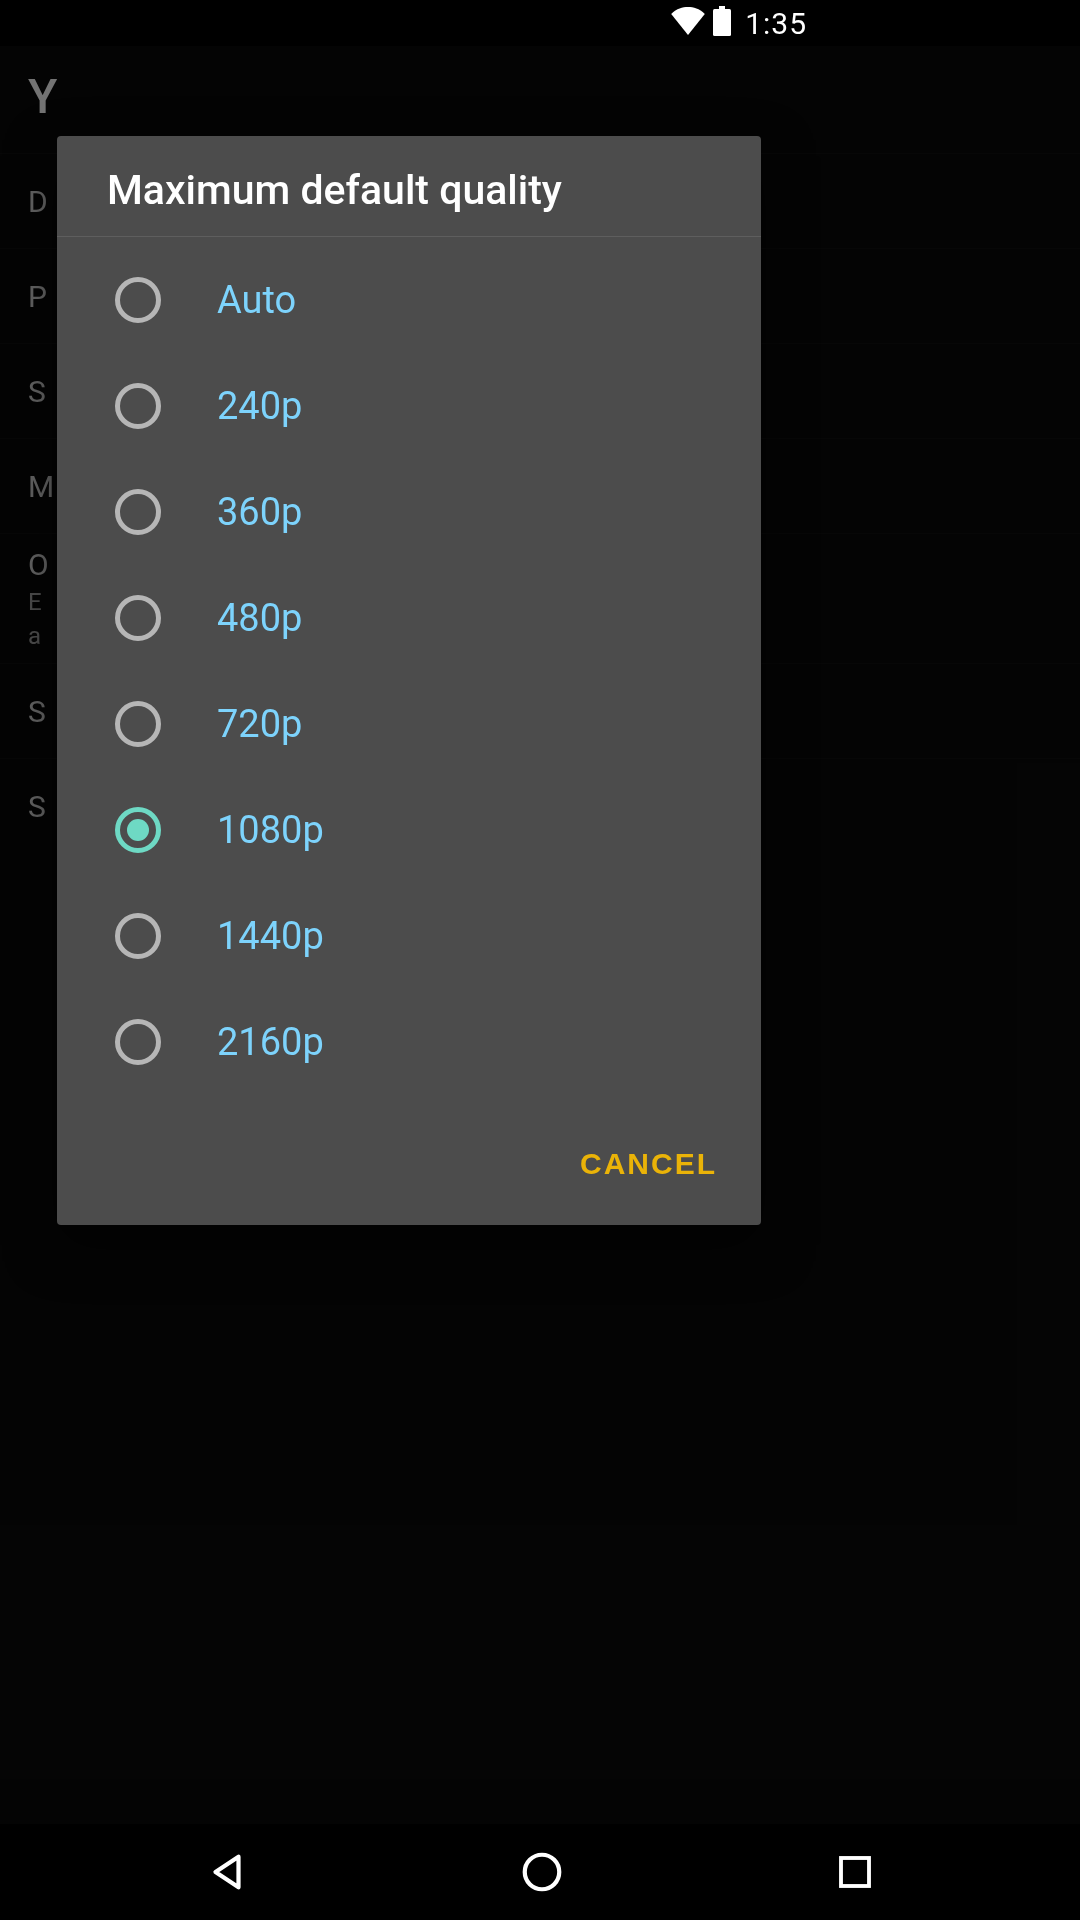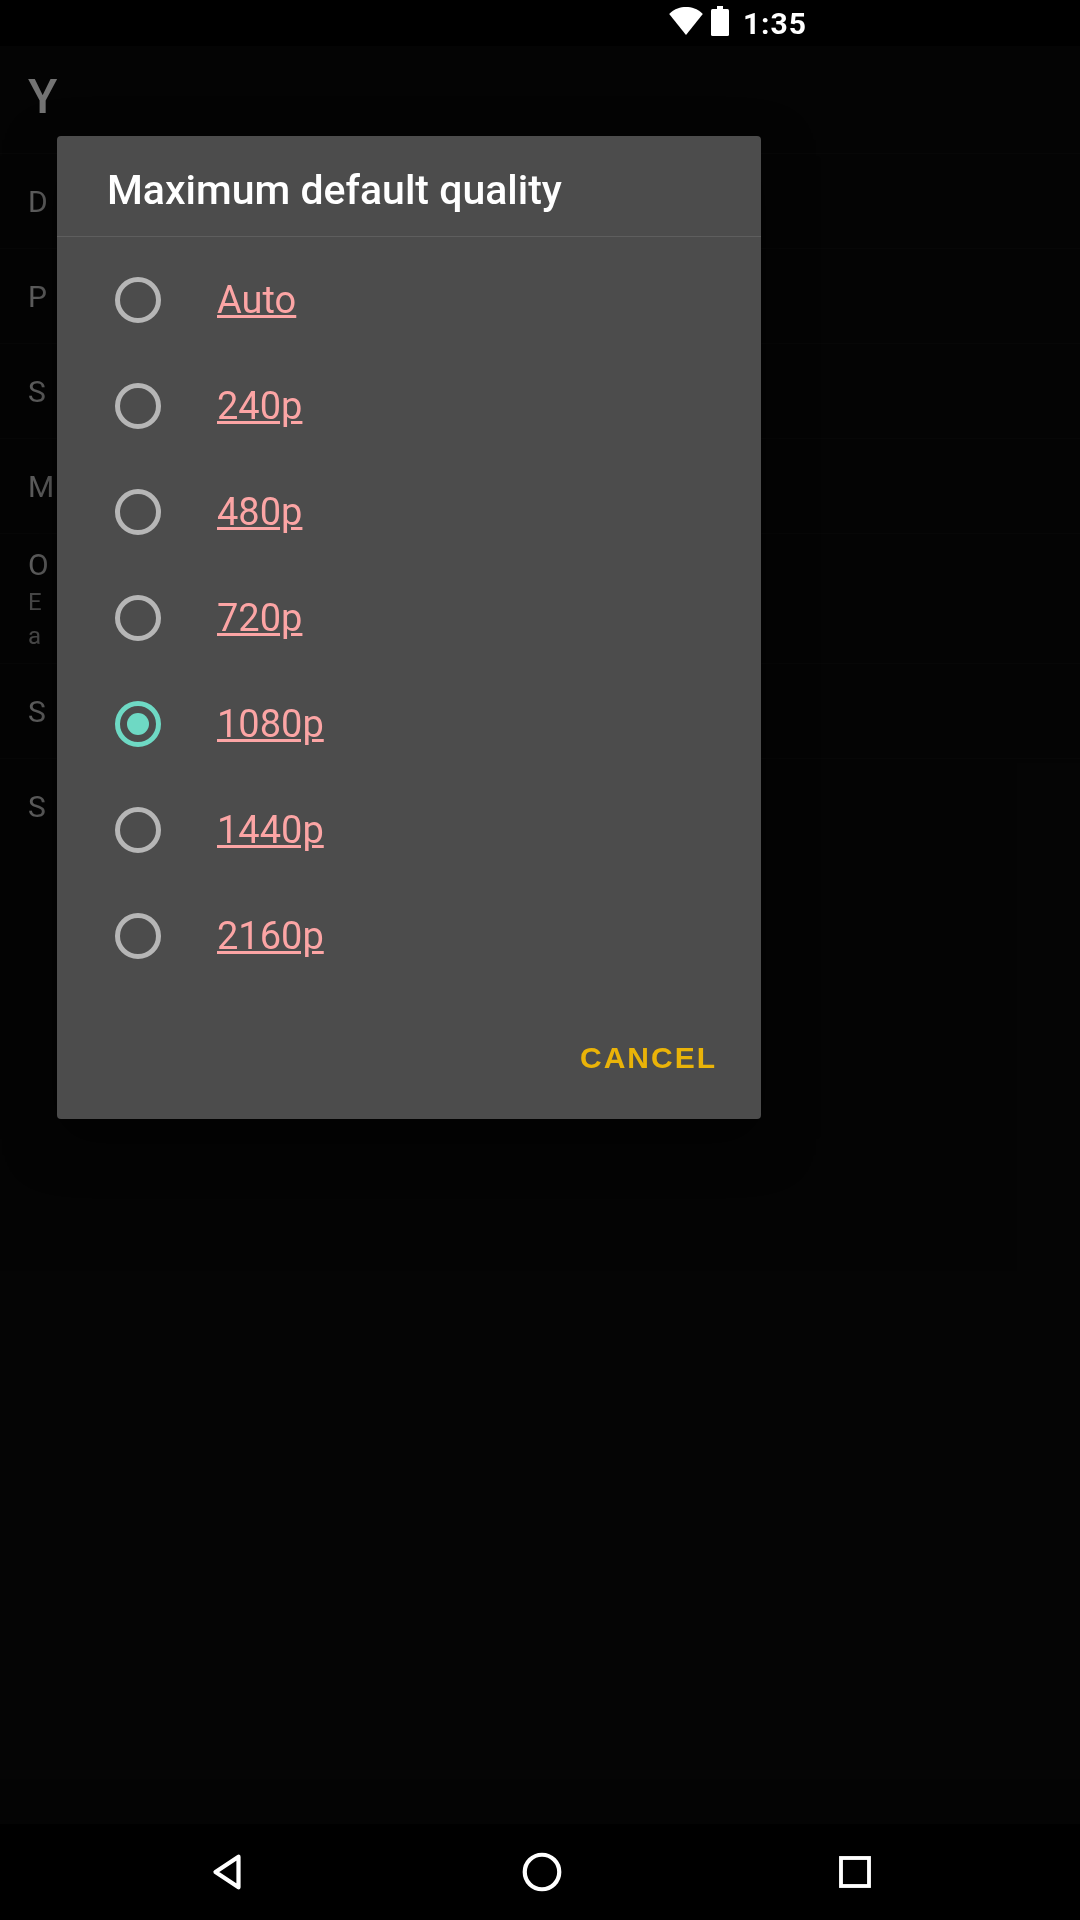--- a/index.html
+++ b/index.html
@@ -15,21 +15,21 @@
   
   .status-bar {
     height: 46px;
     background: #000;
     display: flex;
     align-items: center;
     justify-content: flex-end;
     padding: 0 12px;
     gap: 8px;
   }
-  .status-bar .time { font-size: 30px; font-weight: 700; margin-left: 6px; letter-spacing: 1px; }
+  .status-bar .time { font-size: 30px; font-weight: 400; margin-left: 6px; letter-spacing: 1px; }
 
   
   .bg-content {
     position: absolute;
     top: 46px; left: 0; right: 0; bottom: 96px;
     background: #0a0a0a;
     color: #e5e5e5;
   }
   .bg-header { padding: 22px 28px 28px 28px; font-size: 48px; font-weight: 500; color: #fff; }
   .bg-row { height: 95px; display: flex; align-items: center; padding: 0 28px; font-size: 30px; border-top: 1px solid #111; color: #ddd; }
@@ -62,21 +62,21 @@
     color: #fff;
     border-bottom: 1px solid #5e5e5e;
   }
   .options { padding: 10px 0 20px 0; }
   .option {
     display: flex;
     align-items: center;
     gap: 56px;
     padding: 30px 50px 30px 58px;
   }
-  .option .label { font-size: 38px; color: #fca5a5; text-decoration: underline; }
+  .option .label { font-size: 38px; color: #7dd3fc; }
 
   .radio {
     width: 46px; height: 46px; border-radius: 50%;
     border: 5px solid #b6b6b6;
     display: inline-flex; align-items: center; justify-content: center;
     flex-shrink: 0;
   }
   .radio.selected { border-color: #6ed9c4; }
   .radio.selected::after {
     content: ""; display: block; width: 22px; height: 22px; border-radius: 50%;
@@ -161,20 +161,24 @@
     <div class="option">
       <span class="radio"></span>
       <span class="label">Auto</span>
     </div>
     <div class="option">
       <span class="radio"></span>
       <span class="label">240p</span>
     </div>
     <div class="option">
       <span class="radio"></span>
+      <span class="label">360p</span>
+    </div>
+    <div class="option">
+      <span class="radio"></span>
       <span class="label">480p</span>
     </div>
     <div class="option">
       <span class="radio"></span>
       <span class="label">720p</span>
     </div>
     <div class="option">
       <span class="radio selected"></span>
       <span class="label">1080p</span>
     </div>

